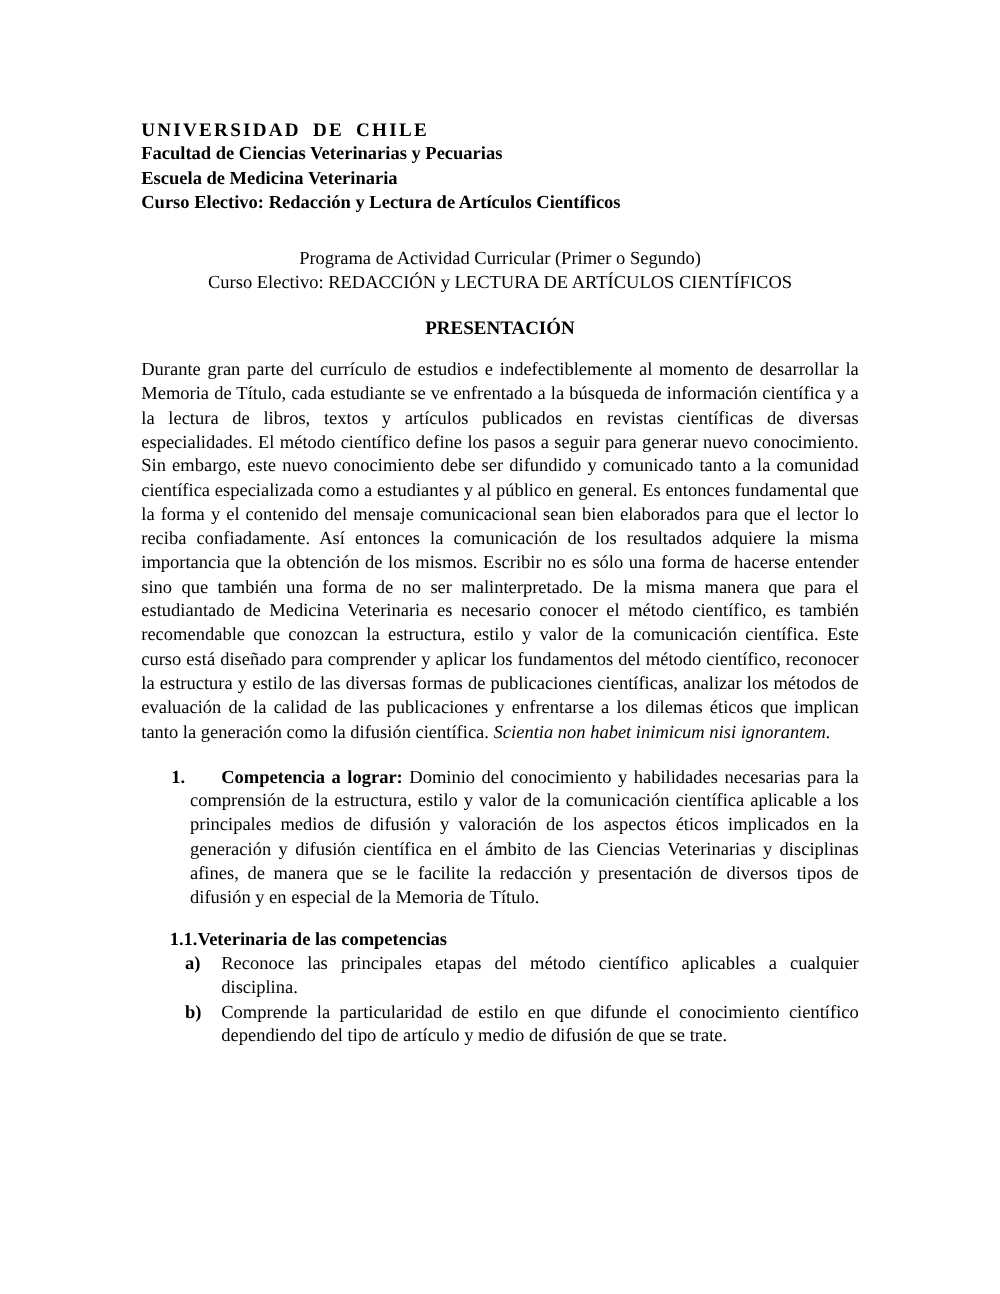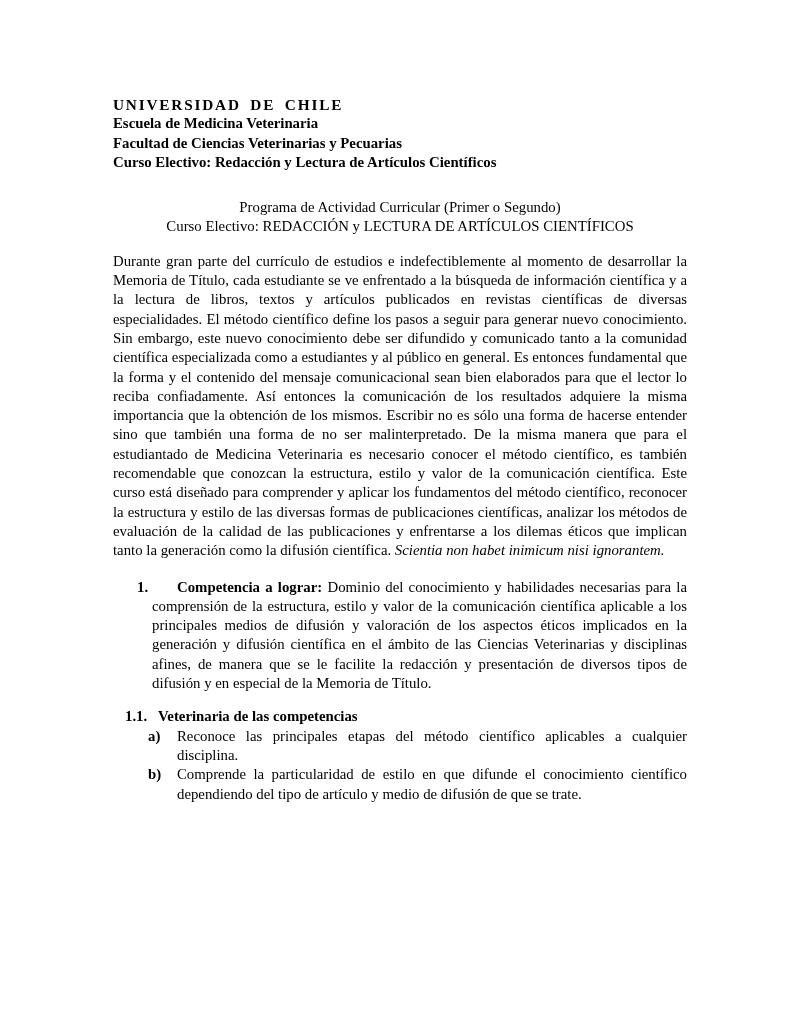--- a/index.html
+++ b/index.html
@@ -56,21 +56,21 @@
     left: 24px;
     top: 0;
     font-weight: bold;
   }
   .competency-label { font-weight: bold; margin-left: 25px; }
   .heading-11 {
     margin-top: 14px;
     padding-left: 12px;
     font-weight: bold;
   }
-  .heading-11 .sec-num { display: inline-block; width: 33px; }
+  .heading-11 .sec-num { display: inline-block; width: 33px; text-align: right; }
   .heading-111 {
     margin-top: 19px;
     padding-left: 12px;
     font-weight: bold;
   }
   .heading-111 .sec-num { display: inline-block; width: 58px; }
   .letter-item {
     position: relative;
     padding-left: 64px;
     text-align: justify;
@@ -82,30 +82,31 @@
     font-weight: bold;
   }
 </style>
 </head>
 <body>
 
 <div class="page">
 
   <div class="header-block">
     <div class="header-line1">UNIVERSIDAD DE CHILE</div>
+    <div>Facultad de Ciencias Veterinarias y Pecuarias</div>
     <div>Escuela de Medicina Veterinaria</div>
-    <div>Facultad de Ciencias Veterinarias y Pecuarias</div>
     <div>Curso Electivo: Redacción y Lectura de Artículos Científicos</div>
   </div>
 
   <div class="program-block">
     <div>Programa de Actividad Curricular (Primer o Segundo)</div>
     <div>Curso Electivo: REDACCIÓN y LECTURA DE ARTÍCULOS CIENTÍFICOS</div>
   </div>
 
+  <div class="presentation-title">PRESENTACIÓN</div>
 
   <p class="presentation-paragraph"><span>Durante gran parte del currículo de estudios e indefectiblemente al momento de desarrollar la Memoria de Título, cada estudiante se ve enfrentado a la búsqueda de información científica y a la lectura de libros, textos y artículos publicados en revistas científicas de diversas especialidades. El método científico define los pasos a seguir para generar nuevo conocimiento. Sin embargo, este nuevo conocimiento debe ser difundido y comunicado tanto a la comunidad científica especializada como a estudiantes y al público en general. Es entonces fundamental que la forma y el contenido del mensaje comunicacional sean bien elaborados para que el lector lo reciba confiadamente. Así entonces la comunicación de los resultados adquiere la misma importancia que la obtención de los mismos. Escribir no es sólo una forma de hacerse entender sino que también una forma de no ser malinterpretado. De la misma manera que para el estudiantado de Medicina Veterinaria es necesario conocer el método científico, es también recomendable que conozcan la estructura, estilo y valor de la comunicación científica. Este curso está diseñado para comprender y aplicar los fundamentos del método científico, reconocer la estructura y estilo de las diversas formas de publicaciones científicas, analizar los métodos de evaluación de la calidad de las publicaciones y enfrentarse a los dilemas éticos que implican tanto la generación como la difusión científica. </span><span class="latin">Scientia non habet inimicum nisi ignorantem.</span></p>
 
   <div class="competency-item">
     <span class="competency-number">1.</span><span class="competency-label">Competencia a lograr:</span><span> Dominio del conocimiento y habilidades necesarias para la comprensión de la estructura, estilo y valor de la comunicación científica aplicable a los principales medios de difusión y valoración de los aspectos éticos implicados en la generación y difusión científica en el ámbito de las Ciencias Veterinarias y disciplinas afines, de manera que se le facilite la redacción y presentación de diversos tipos de difusión y en especial de la Memoria de Título.</span>
   </div>
 
   <div class="heading-11">
     <span class="sec-num">1.1.</span><span>Veterinaria de las competencias</span>
   </div>

